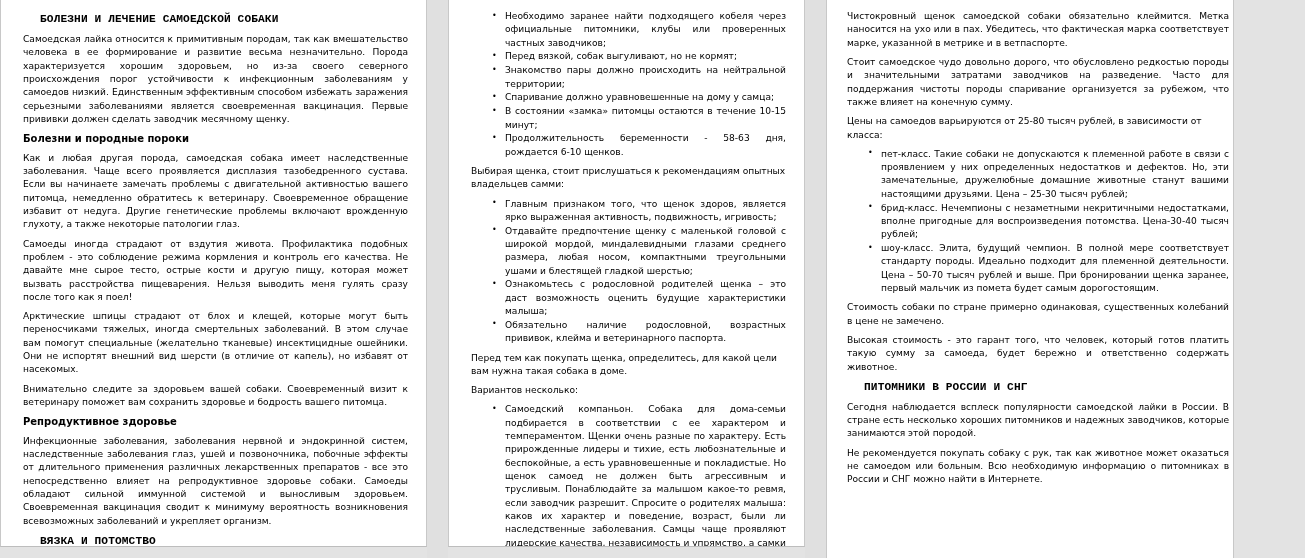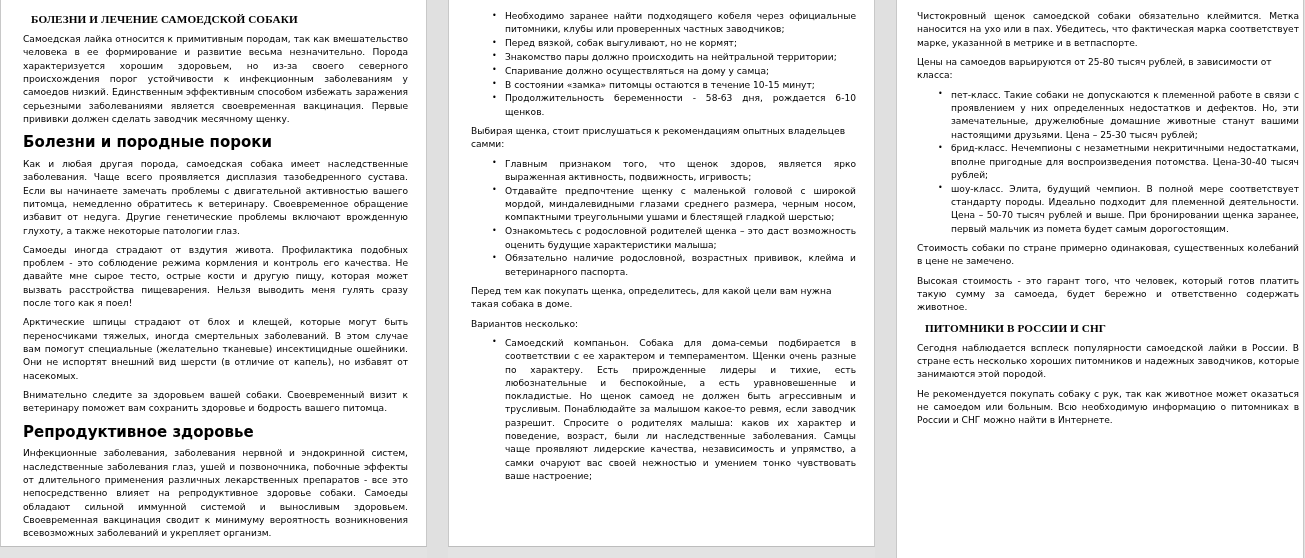--- a/index.html
+++ b/index.html
@@ -24,39 +24,39 @@
     background: #ffffff;
     height: 547px;
     overflow: hidden;
     position: relative;
     border-left: 1px solid #c8c8c8;
     border-right: 1px solid #c8c8c8;
     border-bottom: 1px solid #bdbdbd;
   }
   .page-1 { width: 427px; }
   .gap { width: 21px; height: 558px; background: #e0e0e0; flex: 0 0 21px; }
-  .page-2 { width: 427px; }
+  .page-2 { width: 357px; }
   .gap2 { width: 21px; height: 558px; background: #e0e0e0; flex: 0 0 21px; }
   .page-3 { width: 408px; height: 558px; border-bottom: none; }
 
   .page-body {
     padding: 10px 18px 0 22px;
   }
   .page-3 .page-body { padding: 10px 4px 0 20px; }
 
   h2.sec {
-    font-family: Liberation Serif, serif;
+    font-family: Liberation Mono, monospace;
     font-size: 11.2px;
     font-weight: bold;
     letter-spacing: 0.1px;
-    margin: 2px 0 7px 8px;
+    margin: 2px 0 7px 17px;
     line-height: 1.25;
   }
   h3.sub {
-    font-size: 15px;
+    font-size: 10px;
     font-weight: bold;
     margin: 7px 0 6px 0;
     line-height: 1.25;
   }
   p.tx {
     font-size: 9.1px;
     line-height: 1.465;
     margin: 0 0 6px 0;
     text-align: justify;
     text-justify: inter-word;
@@ -105,45 +105,46 @@
   </div>
 
   <div class="gap"></div>
 
   <div class="page page-2">
     <div class="page-body">
       <ul class="bl">
         <li>Необходимо заранее найти подходящего кобеля через официальные питомники, клубы или проверенных частных заводчиков;</li>
         <li>Перед вязкой, собак выгуливают, но не кормят;</li>
         <li>Знакомство пары должно происходить на нейтральной территории;</li>
-        <li>Спаривание должно осуществляться на дому у самца;</li>
+        <li>Спаривание должно уравновешенные на дому у самца;</li>
         <li>В состоянии «замка» питомцы остаются в течение 10-15 минут;</li>
         <li>Продолжительность беременности - 58-63 дня, рождается 6-10 щенков.</li>
       </ul>
       <p class="tx lead">Выбирая щенка, стоит прислушаться к рекомендациям опытных владельцев самми:</p>
       <ul class="bl">
         <li>Главным признаком того, что щенок здоров, является ярко выраженная активность, подвижность, игривость;</li>
-        <li>Отдавайте предпочтение щенку с маленькой головой с широкой мордой, миндалевидными глазами среднего размера, черным носом, компактными треугольными ушами и блестящей гладкой шерстью;</li>
+        <li>Отдавайте предпочтение щенку с маленькой головой с широкой мордой, миндалевидными глазами среднего размера, любая носом, компактными треугольными ушами и блестящей гладкой шерстью;</li>
         <li>Ознакомьтесь с родословной родителей щенка – это даст возможность оценить будущие характеристики малыша;</li>
         <li>Обязательно наличие родословной, возрастных прививок, клейма и ветеринарного паспорта.</li>
       </ul>
       <p class="tx lead">Перед тем как покупать щенка, определитесь, для какой цели вам нужна такая собака в доме.</p>
       <p class="tx lead">Вариантов несколько:</p>
       <ul class="bl">
         <li>Самоедский компаньон. Собака для дома-семьи подбирается в соответствии с ее характером и темпераментом. Щенки очень разные по характеру. Есть прирожденные лидеры и тихие, есть любознательные и беспокойные, а есть уравновешенные и покладистые. Но щенок самоед не должен быть агрессивным и трусливым. Понаблюдайте за малышом какое-то ревмя, если заводчик разрешит. Спросите о родителях малыша: каков их характер и поведение, возраст, были ли наследственные заболевания. Самцы чаще проявляют лидерские качества, независимость и упрямство, а самки очаруют вас своей нежностью и умением тонко чувствовать ваше настроение;</li>
 
       </ul>
     </div>
   </div>
 
   <div class="gap2"></div>
 
   <div class="page page-3">
     <div class="page-body">
       <p class="tx">Чистокровный щенок самоедской собаки обязательно клеймится. Метка наносится на ухо или в пах. Убедитесь, что фактическая марка соответствует марке, указанной в метрике и в ветпаспорте.</p>
+      <p class="tx">Стоит самоедское чудо довольно дорого, что обусловлено редкостью породы и значительными затратами заводчиков на разведение. Часто для поддержания чистоты породы спаривание организуется за рубежом, что также влияет на конечную сумму.</p>
       <p class="tx lead">Цены на самоедов варьируются от 25-80 тысяч рублей, в зависимости от класса:</p>
       <ul class="bl">
         <li>пет-класс. Такие собаки не допускаются к племенной работе в связи с проявлением у них определенных недостатков и дефектов. Но, эти замечательные, дружелюбные домашние животные станут вашими настоящими друзьями. Цена – 25-30 тысяч рублей;</li>
         <li>брид-класс. Нечемпионы с незаметными некритичными недостатками, вполне пригодные для воспроизведения потомства. Цена-30-40 тысяч рублей;</li>
         <li>шоу-класс. Элита, будущий чемпион. В полной мере соответствует стандарту породы. Идеально подходит для племенной деятельности. Цена – 50-70 тысяч рублей и выше. При бронировании щенка заранее, первый мальчик из помета будет самым дорогостоящим.</li>
       </ul>
       <p class="tx">Стоимость собаки по стране примерно одинаковая, существенных колебаний в цене не замечено.</p>
       <p class="tx">Высокая стоимость - это гарант того, что человек, который готов платить такую сумму за самоеда, будет бережно и ответственно содержать животное.</p>
       <h2 class="sec">ПИТОМНИКИ В РОССИИ И СНГ</h2>
       <p class="tx">Сегодня наблюдается всплеск популярности самоедской лайки в России. В стране есть несколько хороших питомников и надежных заводчиков, которые занимаются этой породой.</p>

